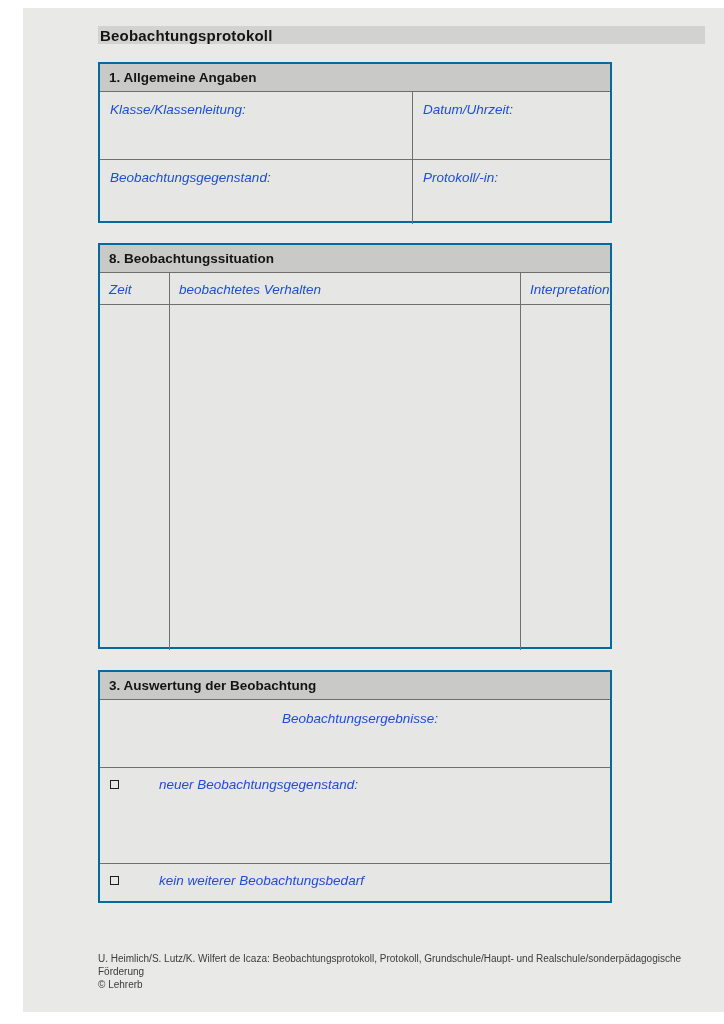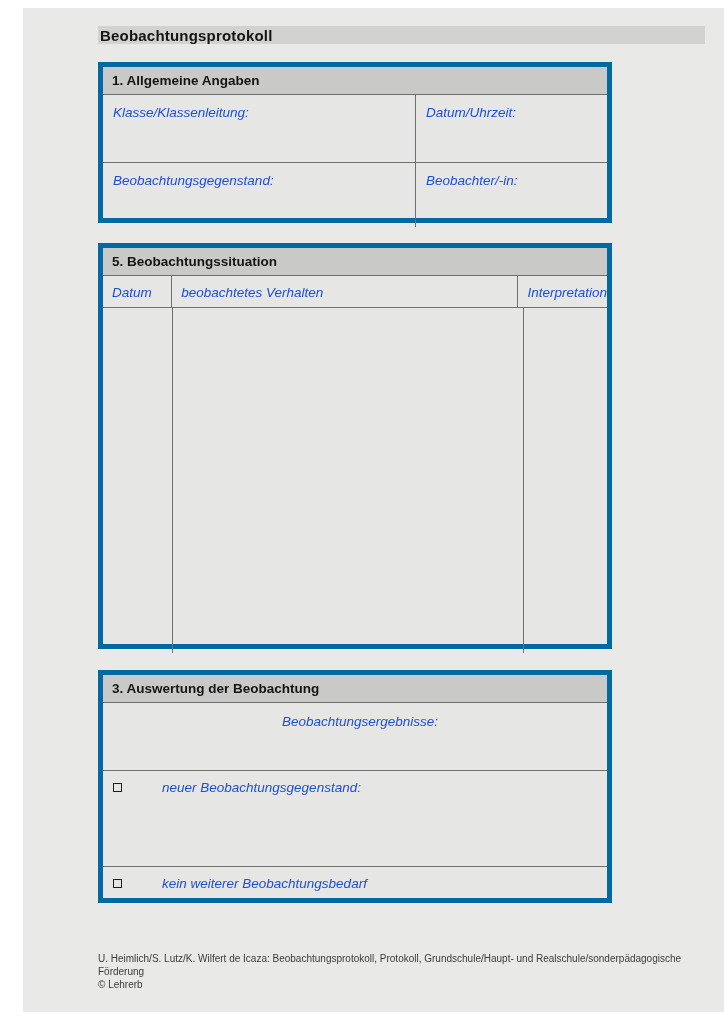--- a/index.html
+++ b/index.html
@@ -13,21 +13,21 @@
   .title-band {
     position:absolute; left:75px; top:18px; width:607px; height:18px;
     background:#d2d2d0; display:flex; align-items:center;
   }
   .title-band span {
     font-size:15px; font-weight:bold; color:#141414; letter-spacing:0.2px;
     padding-left:2px; white-space:nowrap;
   }
 
   
-  .box { position:absolute; left:75px; width:514px; border:5px solid #0369a1; background:#e6e6e4; }
+  .box { position:absolute; left:75px; width:514px; border:2px solid #0369a1; background:#e6e6e4; }
   .sec-header {
     height:28px; background:#c9c9c7; border-bottom:1px solid #6e6e6e;
     display:flex; align-items:center; padding-left:9px;
     font-size:13.5px; font-weight:bold; color:#141414;
   }
   .label { font-style:italic; color:#1d4ed8; font-size:13.5px; }
 
   
   .section1 { top:54px; height:161px; }
   .s1-row { display:flex; }
@@ -82,30 +82,30 @@
         </div>
         <div class="s1-cell c2">
           <span class="label">Datum/Uhrzeit:</span>
         </div>
       </div>
       <div class="s1-row r2">
         <div class="s1-cell c1">
           <span class="label">Beobachtungsgegenstand:</span>
         </div>
         <div class="s1-cell c2">
-          <span class="label">Beobachter/-in:</span>
+          <span class="label">Protokoll/-in:</span>
         </div>
       </div>
     </div>
 
     <div class="box section2">
-      <div class="sec-header">5. Beobachtungssituation</div>
+      <div class="sec-header">8. Beobachtungssituation</div>
       <div class="t-row thead">
         <div class="t-cell c1">
-          <span class="label">Datum</span>
+          <span class="label">Zeit</span>
         </div>
         <div class="t-cell c2">
           <span class="label">beobachtetes Verhalten</span>
         </div>
         <div class="t-cell c3">
           <span class="label">Interpretation</span>
         </div>
       </div>
       <div class="t-row tbody">
         <div class="t-cell c1"></div>

